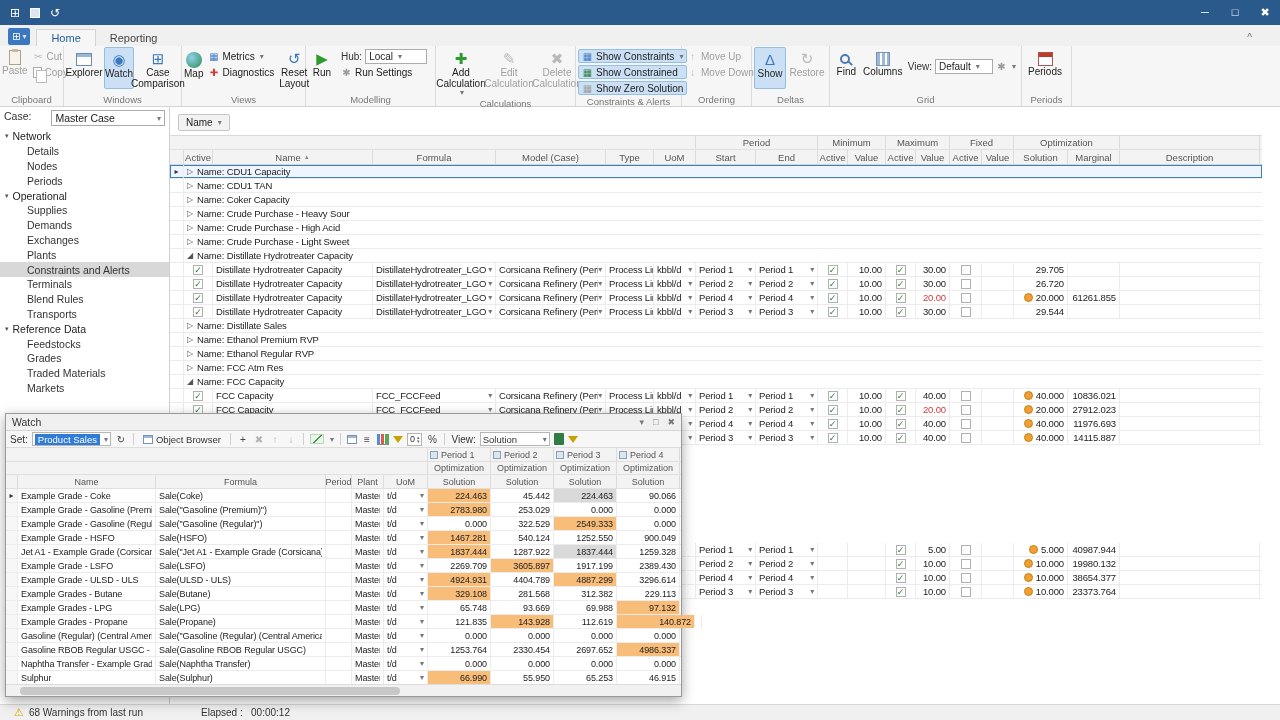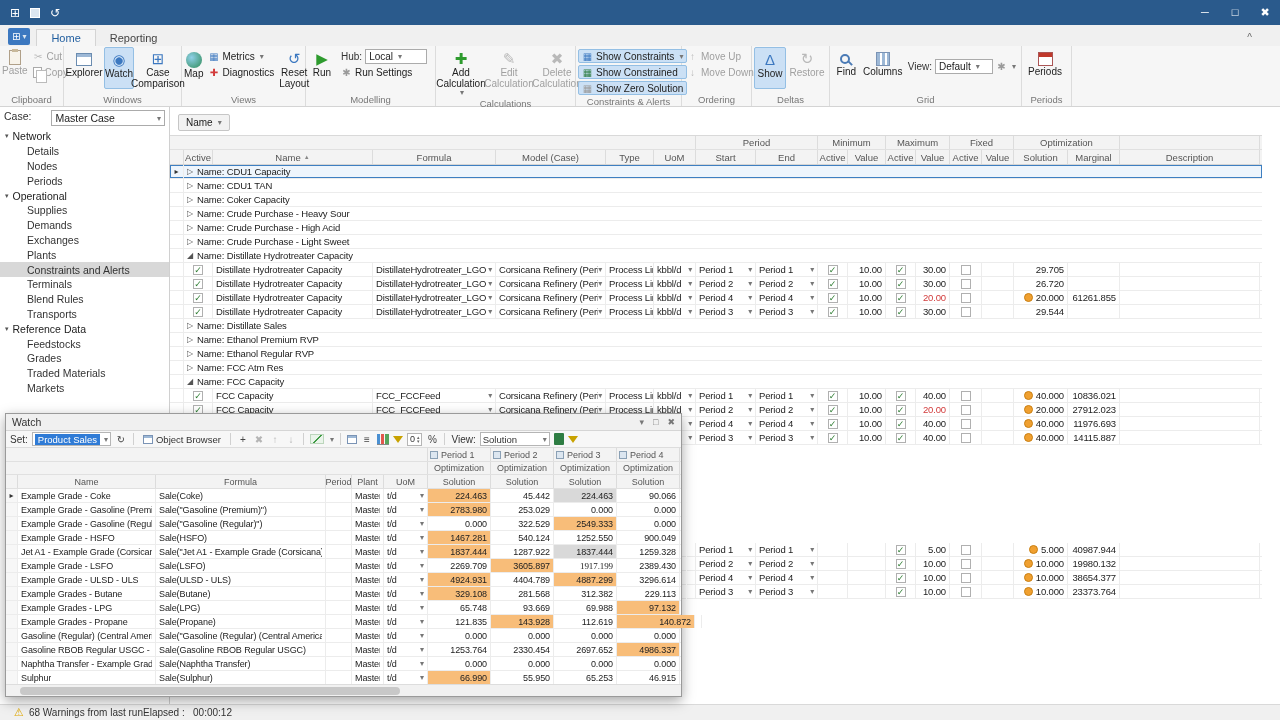--- a/index.html
+++ b/index.html
@@ -119,21 +119,21 @@
   .w-cell{display:flex;align-items:center;padding:0 3px;border-right:1px solid #ececec;overflow:hidden;white-space:nowrap;flex:none}
   .w-cell.num{justify-content:flex-end}
   .w-cell .dd{margin-left:auto}
   .hlo{background:#f8bd79}
   .hlg{background:#d9d9d9}
   .w-scroll{position:absolute;left:0;right:0;bottom:0;height:12px;background:#f1f1f1;border-top:1px solid #ddd}
   .w-thumb{position:absolute;left:14px;top:2px;width:380px;height:8px;background:#c8c8c8;border-radius:4px}
   
   .statusbar{position:absolute;left:0;top:704px;width:1280px;height:16px;background:#f0f0f0;border-top:1px solid #d9d9d9;display:flex;align-items:center;padding-left:14px;font-size:10px;color:#333}
   .warn-tri{color:#e0a800;font-size:11px;margin-right:5px}
-  .elapsed{}
+  .elapsed{margin-left:58px}
 </style>
 </head>
 <body>
 
 <div class="titlebar">
   <div class="tb-left">
     <span class="tb-ic-app">⊞</span>
     <span class="ic-save"></span>
     <span class="tb-ic-w">↺</span>
   </div>
@@ -1356,21 +1356,21 @@
         <div class="w-cell" style="width: 26px;"></div>
         <div class="w-cell" style="width: 32px;">
           <span class="ctext">Master...</span>
         </div>
         <div class="w-cell" style="width: 44px;">
           <span class="ctext">t/d</span>
           <span class="dd">▾</span>
         </div>
         <div class="w-cell num" style="width: 63px;">2269.709</div>
         <div class="w-cell num hlo" style="width: 63px;">3605.897</div>
-        <div class="w-cell num" style="width: 63px; font-family: Liberation Serif, serif;">1917.199</div>
+        <div class="w-cell num" style="width: 63px;">1917.199</div>
         <div class="w-cell num" style="width: 63px;">2389.430</div>
         <div class="w-cell fill"></div>
       </div>
       <div class="w-row">
         <div class="w-ind"></div>
         <div class="w-cell" style="width: 138px;">
           <span class="ctext">Example Grade - ULSD - ULS</span>
         </div>
         <div class="w-cell" style="width: 170px;">
           <span class="ctext">Sale(ULSD - ULS)</span>

